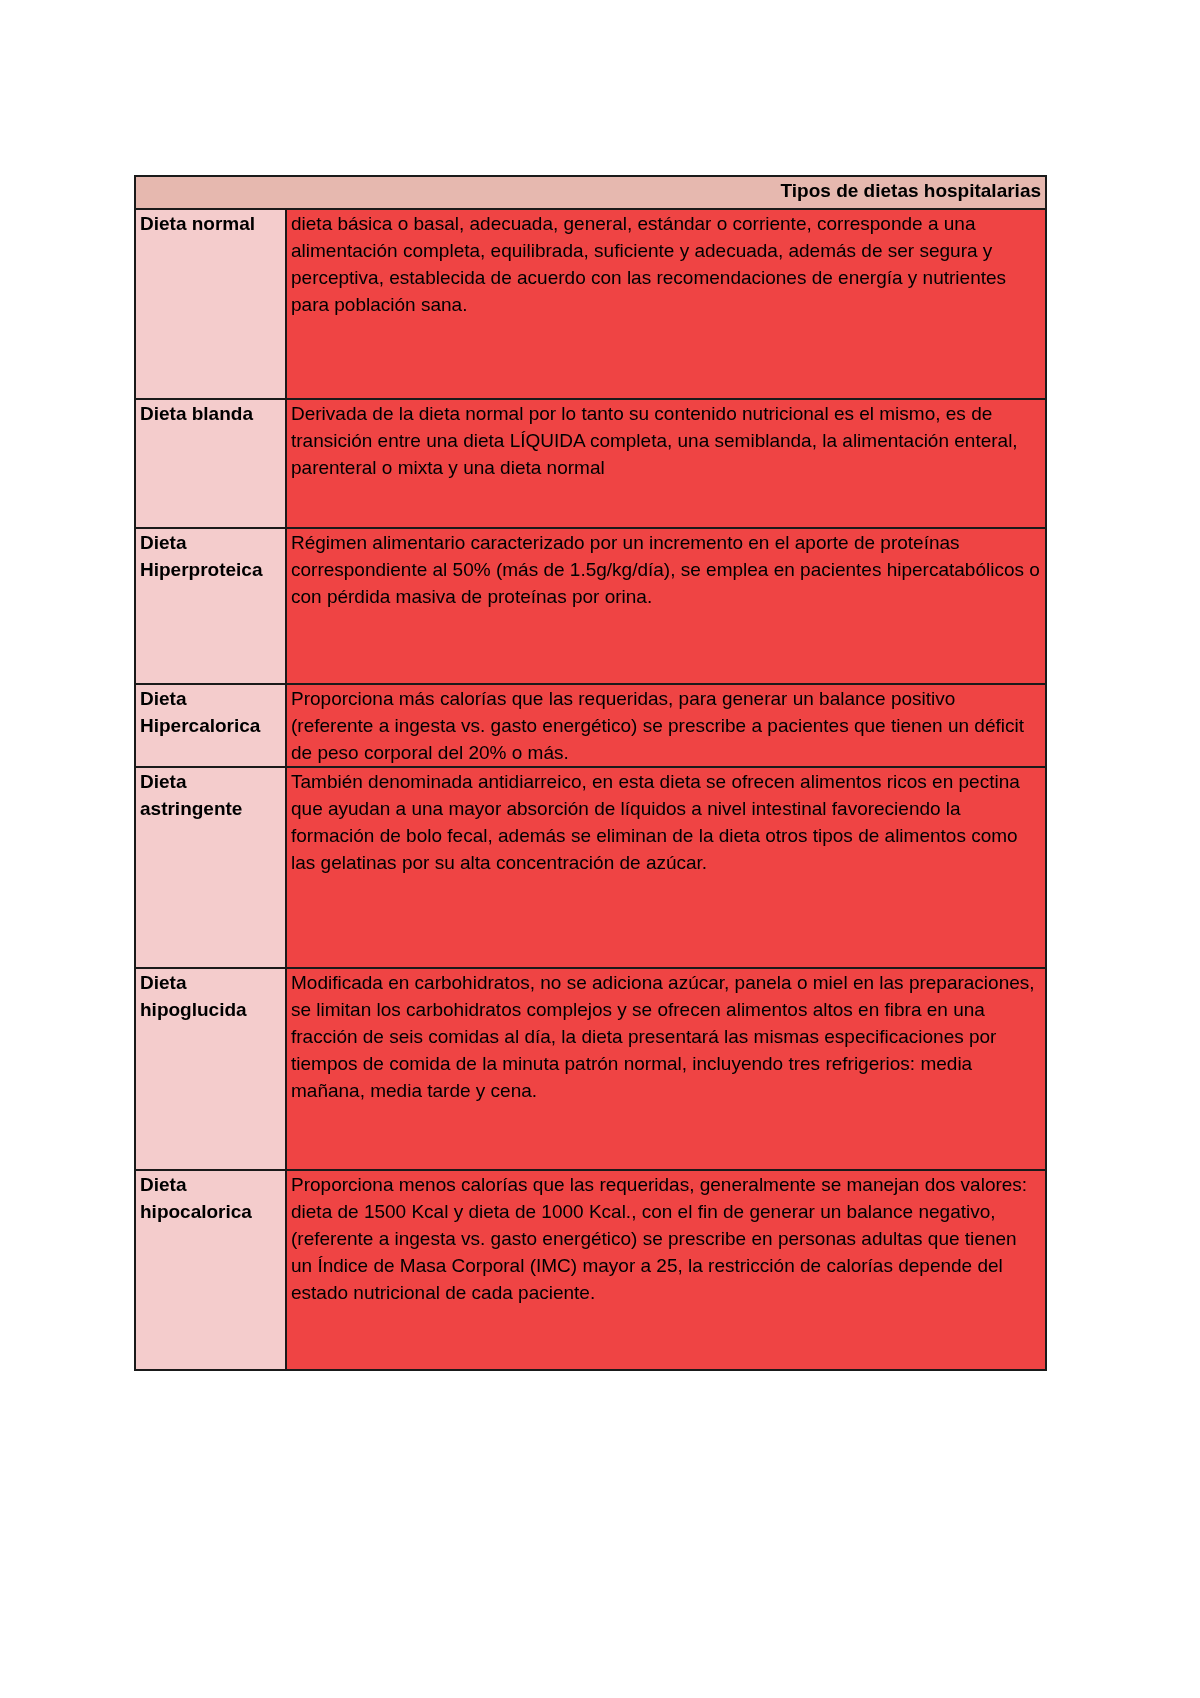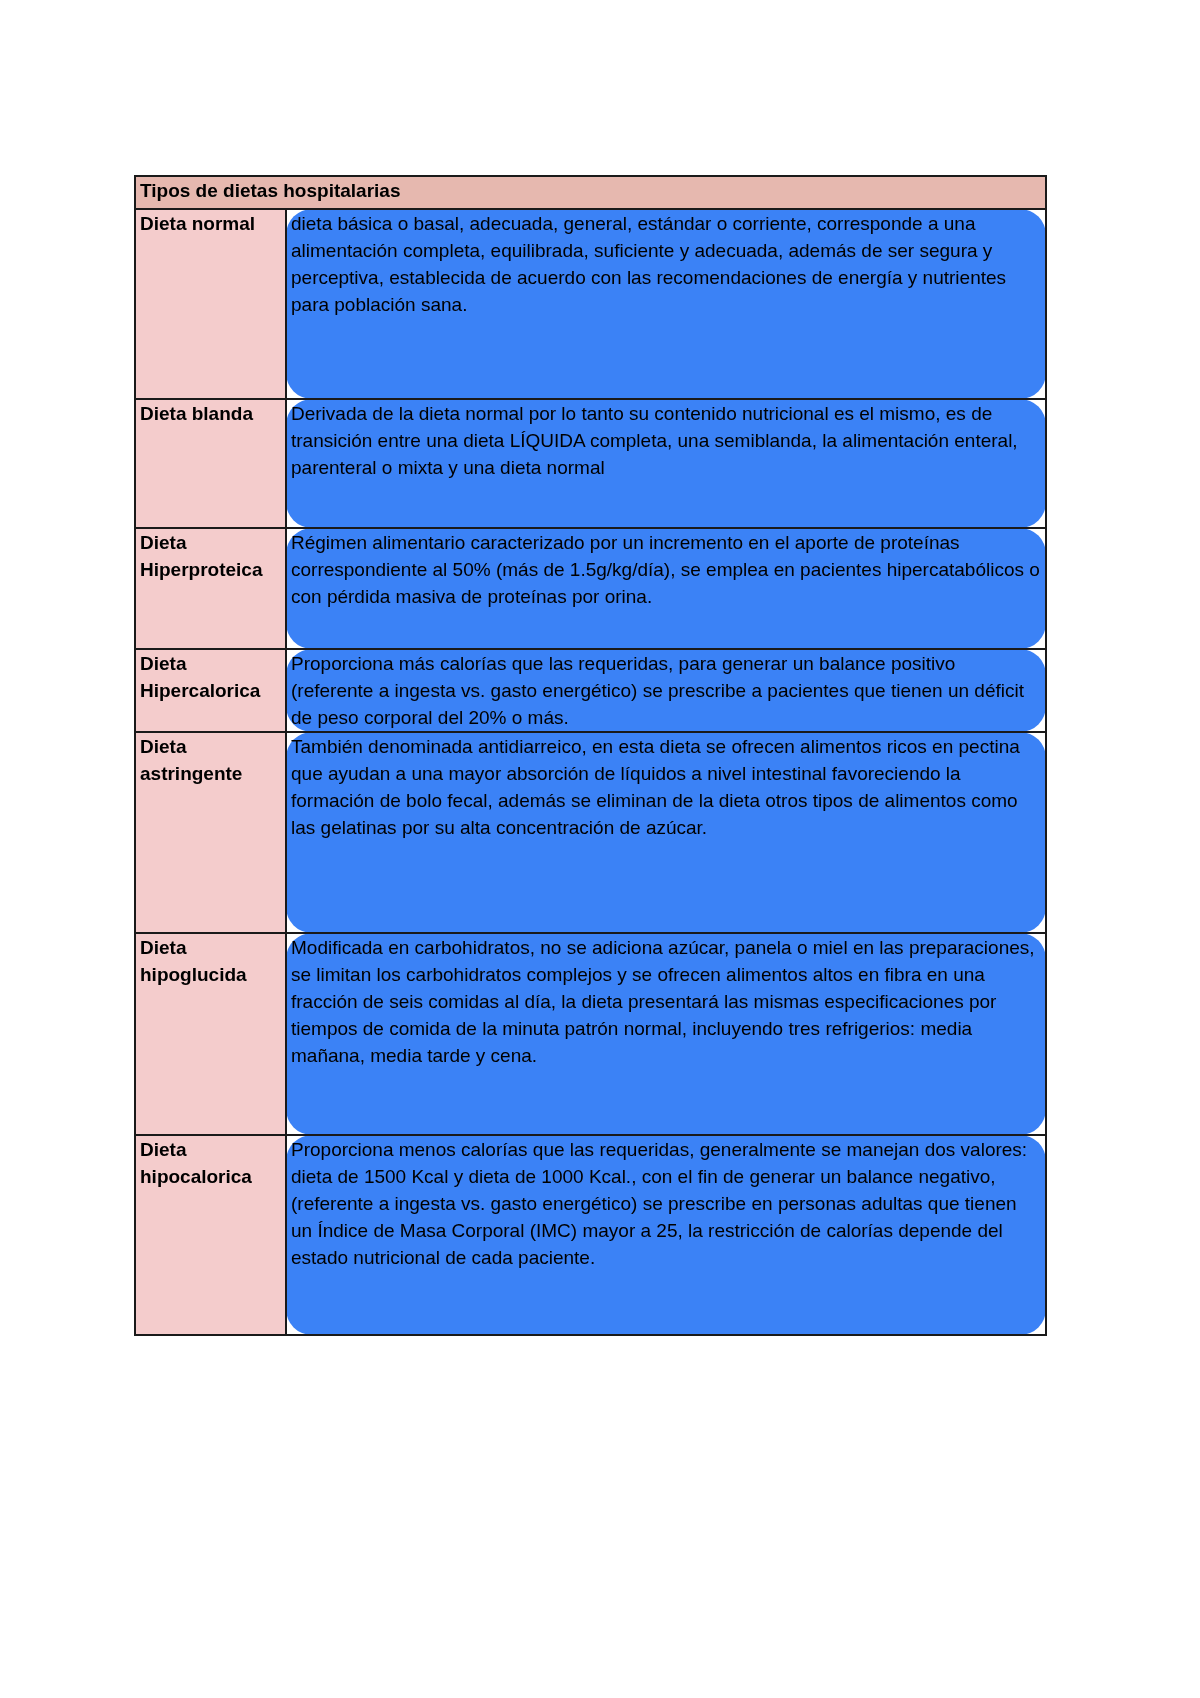--- a/index.html
+++ b/index.html
@@ -34,36 +34,35 @@
       border: 2px solid #1a1a1a;
       vertical-align: top;
       padding: 0 4px 0 4px;
       font-size: 19px;
       line-height: 27px;
       box-sizing: border-box;
     }
     th.title-cell {
       background: #e6b8af;
       font-weight: bold;
-      text-align: left;
+      text-align: right;
       height: 33px;
       padding-top: 2px;
       font-size: 19px;
       line-height: 27px;
     }
     td.name-cell {
       background: #f4cccc;
       font-weight: bold;
       width: 151px;
       padding-top: 2px;
     }
     td.desc-cell {
-      background: #3b82f6;
+      background: #ef4444;
       padding-top: 2px;
-      border-radius: 26px;
     }
     col.c1 { width: 151px; }
     col.c2 { width: 760px; }
   </style>
 </head>
 <body>
 
 <div class="page">
   <table class="diet-table">
     <colgroup>
@@ -77,21 +76,21 @@
     </thead>
     <tbody>
       <tr style="height:190px">
         <td class="name-cell">Dieta normal</td>
         <td class="desc-cell">dieta básica o basal, adecuada, general, estándar o corriente, corresponde a una alimentación completa, equilibrada, suficiente y adecuada, además de ser segura y perceptiva, establecida de acuerdo con las recomendaciones de energía y nutrientes para población sana.</td>
       </tr>
       <tr style="height:129px">
         <td class="name-cell">Dieta blanda</td>
         <td class="desc-cell">Derivada de la dieta normal por lo tanto su contenido nutricional es el mismo, es de transición entre una dieta LÍQUIDA completa, una semiblanda, la alimentación enteral, parenteral o mixta y una dieta normal</td>
       </tr>
-      <tr style="height:121px">
+      <tr style="height:156px">
         <td class="name-cell">Dieta Hiperproteica</td>
         <td class="desc-cell">Régimen alimentario caracterizado por un incremento en el aporte de proteínas correspondiente al 50% (más de 1.5g/kg/día), se emplea en pacientes hipercatabólicos o con pérdida masiva de proteínas por orina.</td>
       </tr>
       <tr style="height:76px">
         <td class="name-cell">Dieta Hipercalorica</td>
         <td class="desc-cell">Proporciona más calorías que las requeridas, para generar un balance positivo (referente a ingesta vs. gasto energético) se prescribe a pacientes que tienen un déficit de peso corporal del 20% o más.</td>
       </tr>
       <tr style="height:201px">
         <td class="name-cell">Dieta astringente</td>
         <td class="desc-cell">También denominada antidiarreico, en esta dieta se ofrecen alimentos ricos en pectina que ayudan a una mayor absorción de líquidos a nivel intestinal favoreciendo la formación de bolo fecal, además se eliminan de la dieta otros tipos de alimentos como las gelatinas por su alta concentración de azúcar.</td>

